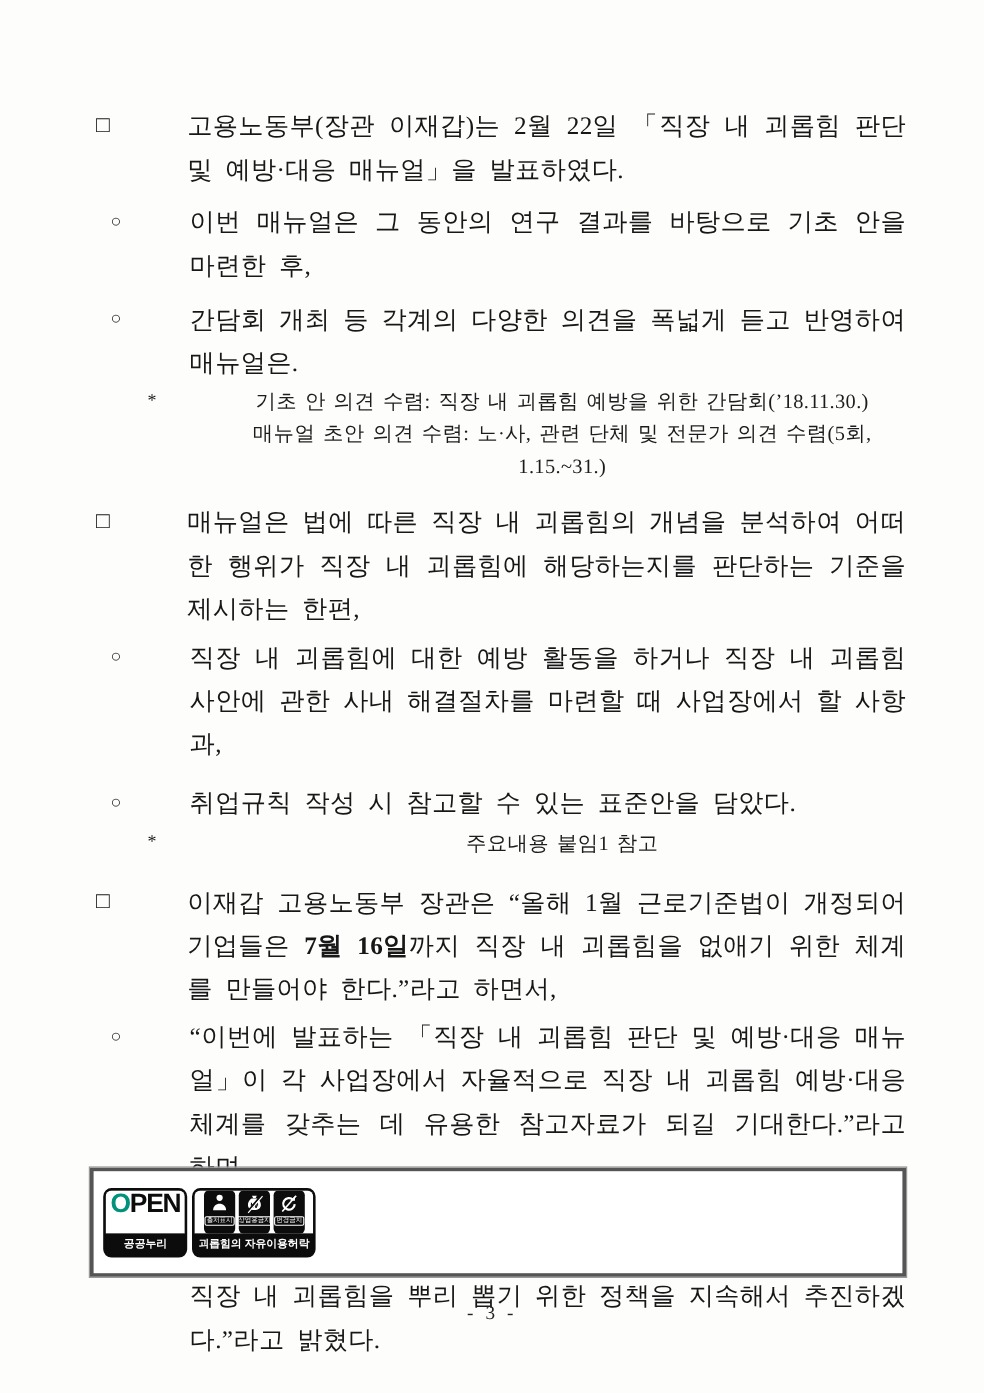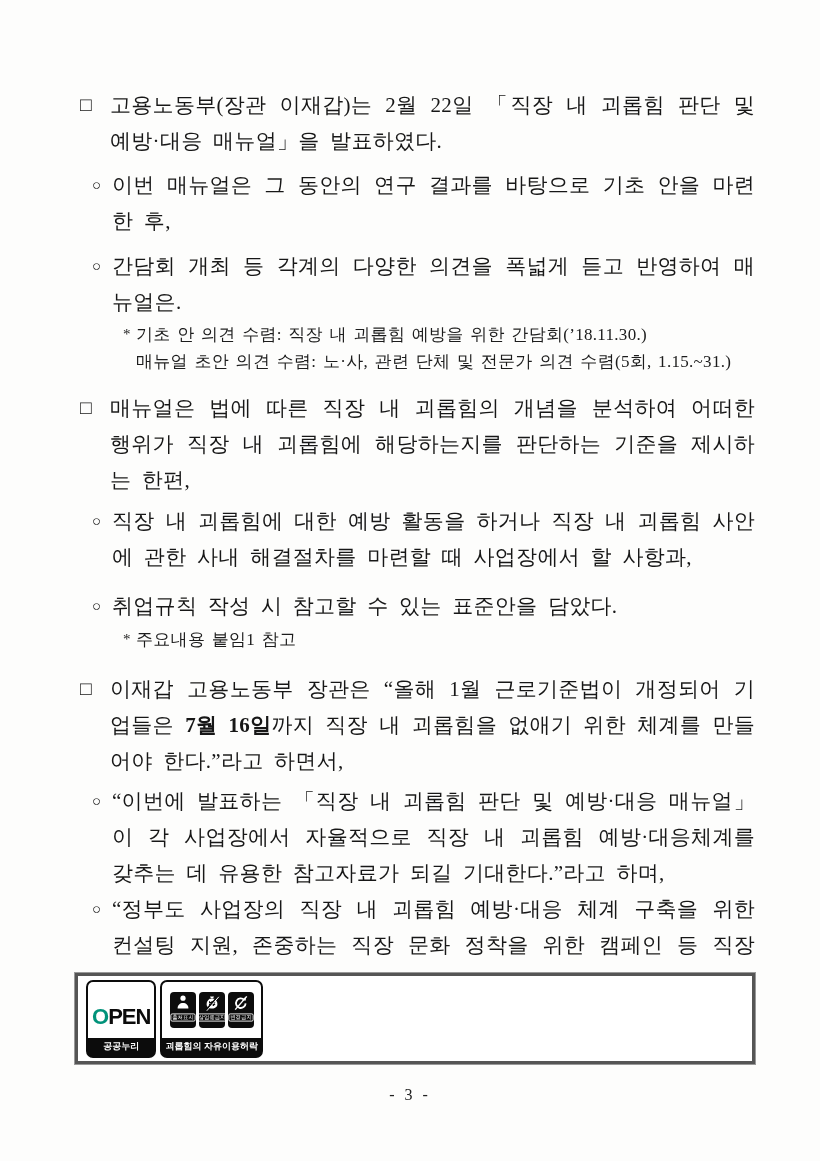--- a/index.html
+++ b/index.html
@@ -19,33 +19,34 @@
     left: 80px;
     width: 675px;
   }
   .item { display: flex; }
   .item .marker { flex: 0 0 30px; }
   .item .text {
     flex: 1;
     text-align: justify;
     word-spacing: 5px;
     letter-spacing: 0.3px;
+    margin-left: 46px;
   }
   .l1 { font-size: 21px; line-height: 36px; }
   .l1 .marker { font-size: 19px; }
   .l2 { font-size: 21px; line-height: 36px; margin-left: 12px; }
   .l2 .marker { flex: 0 0 20px; font-size: 15px; }
   .note {
     font-size: 17px;
     line-height: 27px;
     margin-left: 43px;
     color: #1c1c1c;
   }
   .note .marker { flex: 0 0 13px; font-size: 15px; }
-  .note .text { text-align: left; word-spacing: 2px; }
+  .note .text { text-align: center; word-spacing: 2px; }
   .bold-seg { font-weight: bold; }
   .mb8 { margin-bottom: 8px; }
   .mb9 { margin-bottom: 9px; }
   .mb1 { margin-bottom: 1px; }
   .mb15 { margin-bottom: 15px; }
   .mb5 { margin-bottom: 5px; }
   .mb13 { margin-bottom: 13px; }
   .mb2 { margin-bottom: 2px; }
   .mb18 { margin-bottom: 18px; }
   .mb4 { margin-bottom: 4px; }
@@ -79,23 +80,23 @@
     border-radius: 7px;
     background: #0c0c0c;
     overflow: hidden;
     display: flex;
     flex-direction: column;
   }
   .tile-top {
     background: #fff;
     flex: 1;
     display: flex;
-    align-items: flex-end;
+    align-items: flex-start;
     justify-content: center;
-    padding: 10px 4px;
+    padding: 0 4px;
   }
   .tile-strip {
     background: #0c0c0c;
     color: #fff;
     font-size: 9px;
     font-weight: bold;
     text-align: center;
     padding: 2px 3px 3px;
     white-space: nowrap;
   }

